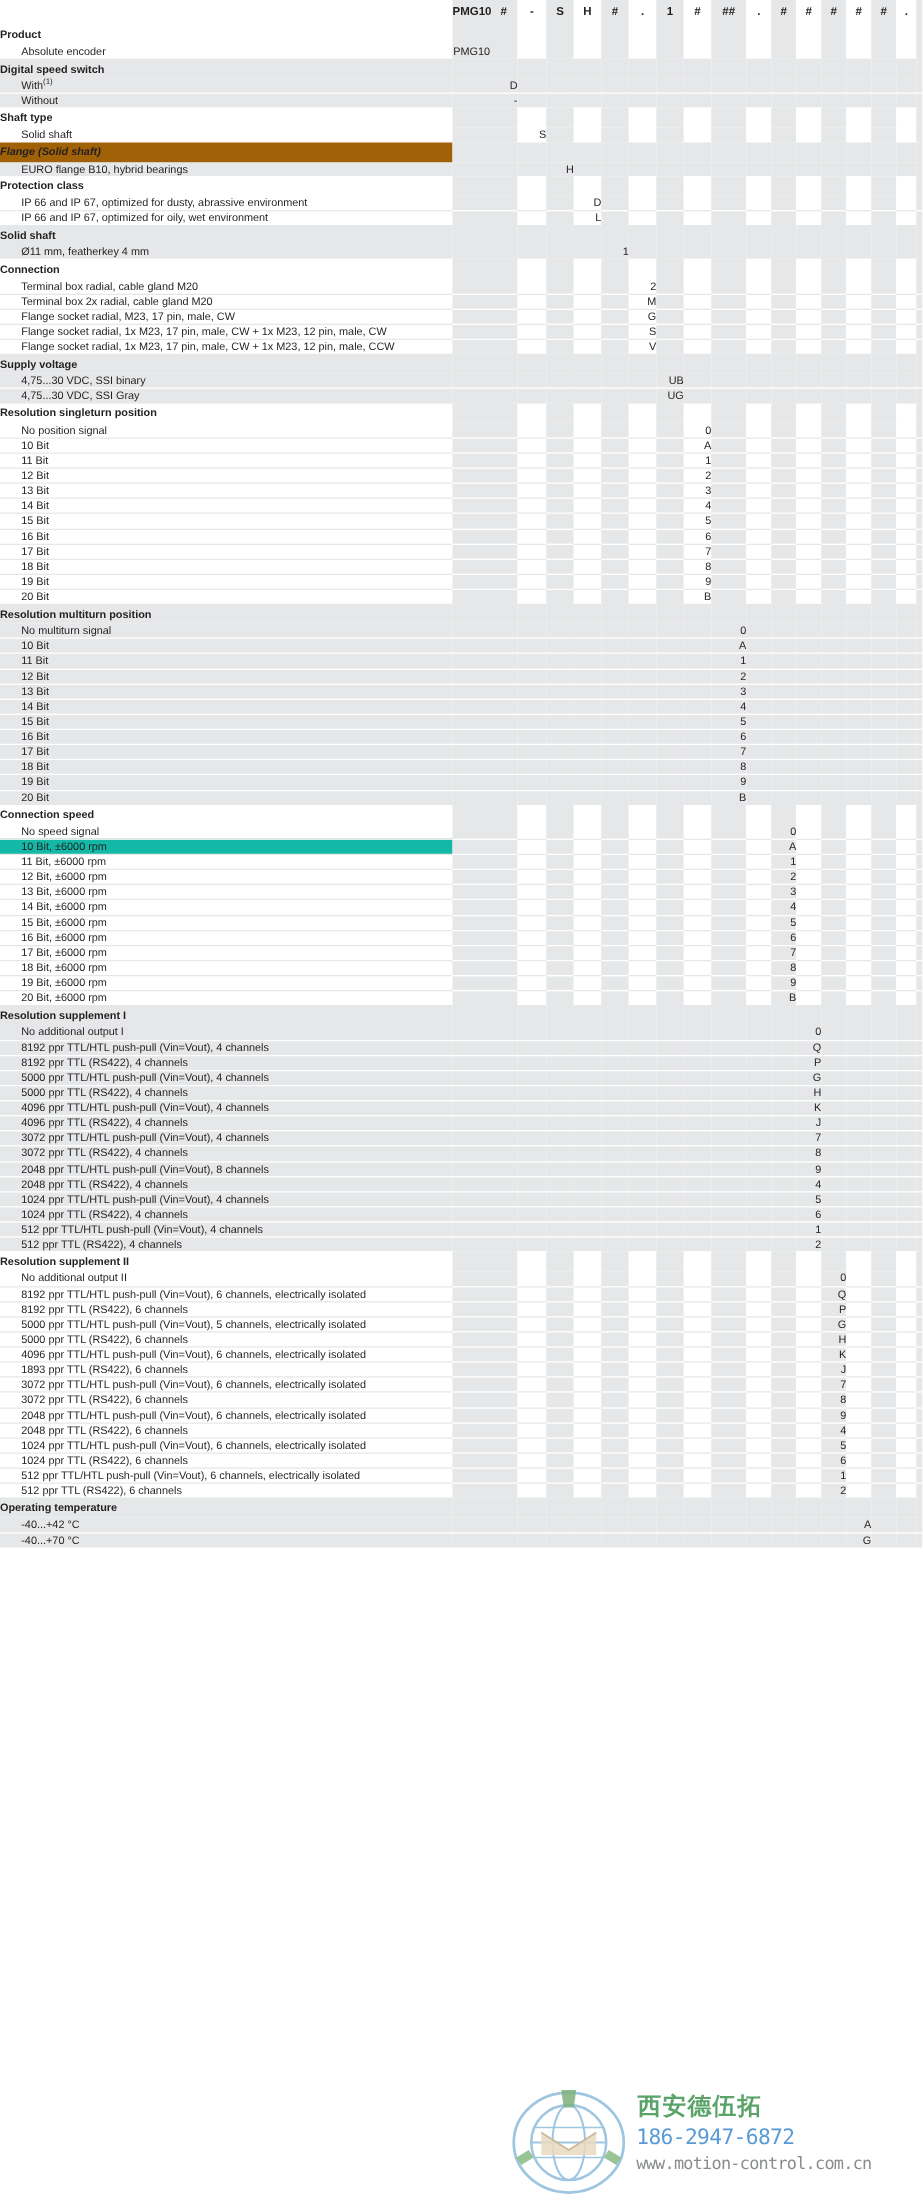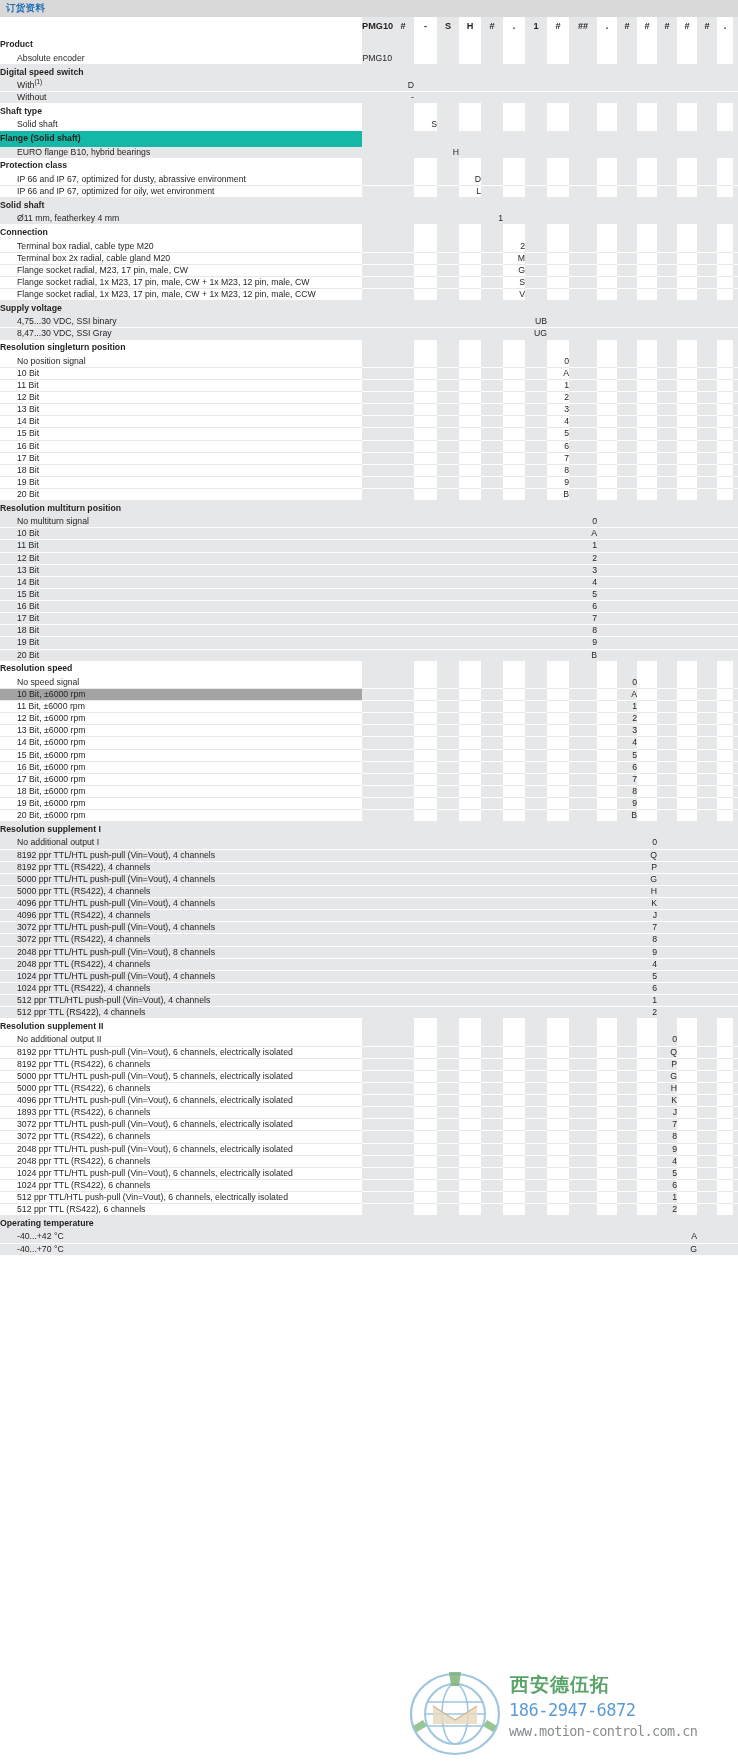--- a/index.html
+++ b/index.html
@@ -117,23 +117,20 @@
     letter-spacing: -0.6px;
     white-space: nowrap;
   }
   .wm-logo { position: absolute; left: 0px; top: 4px; }
 </style>
 </head>
 <body>
 
 <div id="page">
 
-  <div class="titlebar">
-    <span class="t">订货资料</span>
-  </div>
 
   <table class="spec">
     <colgroup id="cg">
         <col style="width: 362px;">
         <col style="width: 30px;">
         <col style="width: 22px;">
         <col style="width: 23px;">
         <col style="width: 22px;">
         <col style="width: 22px;">
         <col style="width: 22px;">
@@ -313,21 +310,21 @@
           <td class="code" style="background: rgb(255, 255, 255);"></td>
           <td class="code" style="background: rgb(230, 231, 232);"></td>
           <td class="code" style="background: rgb(255, 255, 255);"></td>
           <td class="code" style="background: rgb(230, 231, 232);"></td>
           <td class="code" style="background: rgb(255, 255, 255);"></td>
           <td class="code" style="background: rgb(230, 231, 232);"></td>
           <td class="code" style="background: rgb(255, 255, 255);"></td>
           <td class="code" style="background: rgb(230, 231, 232);"></td>
         </tr>
         <tr class="group">
-          <td class="desc" style="background: #14b8a6;">Flange (Solid shaft)</td>
+          <td class="desc" style="background: #a16207; font-style: italic;">Flange (Solid shaft)</td>
           <td class="code" style="background: rgb(230, 231, 232);"></td>
           <td class="code" style="background: rgb(230, 231, 232);"></td>
           <td class="code" style="background: rgb(230, 231, 232);"></td>
           <td class="code" style="background: rgb(230, 231, 232);"></td>
           <td class="code" style="background: rgb(230, 231, 232);"></td>
           <td class="code" style="background: rgb(230, 231, 232);"></td>
           <td class="code" style="background: rgb(230, 231, 232);"></td>
           <td class="code" style="background: rgb(230, 231, 232);"></td>
           <td class="code" style="background: rgb(230, 231, 232);"></td>
           <td class="code" style="background: rgb(230, 231, 232);"></td>
@@ -481,21 +478,21 @@
           <td class="code" style="background: rgb(255, 255, 255);"></td>
           <td class="code" style="background: rgb(230, 231, 232);"></td>
           <td class="code" style="background: rgb(255, 255, 255);"></td>
           <td class="code" style="background: rgb(230, 231, 232);"></td>
           <td class="code" style="background: rgb(255, 255, 255);"></td>
           <td class="code" style="background: rgb(230, 231, 232);"></td>
           <td class="code" style="background: rgb(255, 255, 255);"></td>
           <td class="code" style="background: rgb(230, 231, 232);"></td>
         </tr>
         <tr class="item">
-          <td class="desc lvl1" style="background: rgb(255, 255, 255); border-bottom: 1px solid rgb(230, 231, 232);"><span>Terminal box radial, cable type M20</span></td>
+          <td class="desc lvl1" style="background: rgb(255, 255, 255); border-bottom: 1px solid rgb(230, 231, 232);"><span>Terminal box radial, cable gland M20</span></td>
           <td class="code" style="background: rgb(230, 231, 232); border-bottom: 1px solid rgb(255, 255, 255);"></td>
           <td class="code" style="background: rgb(230, 231, 232); border-bottom: 1px solid rgb(255, 255, 255);"></td>
           <td class="code" style="background: rgb(255, 255, 255); border-bottom: 1px solid rgb(230, 231, 232);"></td>
           <td class="code" style="background: rgb(230, 231, 232); border-bottom: 1px solid rgb(255, 255, 255);"></td>
           <td class="code" style="background: rgb(255, 255, 255); border-bottom: 1px solid rgb(230, 231, 232);"></td>
           <td class="code" style="background: rgb(230, 231, 232); border-bottom: 1px solid rgb(255, 255, 255);"></td>
           <td class="code" style="background: rgb(255, 255, 255); border-bottom: 1px solid rgb(230, 231, 232);">2</td>
           <td class="code" style="background: rgb(230, 231, 232); border-bottom: 1px solid rgb(255, 255, 255);"></td>
           <td class="code" style="background: rgb(255, 255, 255); border-bottom: 1px solid rgb(230, 231, 232);"></td>
           <td class="code" style="background: rgb(230, 231, 232); border-bottom: 1px solid rgb(255, 255, 255);"></td>
@@ -628,21 +625,21 @@
           <td class="code" style="background: rgb(230, 231, 232); border-bottom: 1px solid rgb(255, 255, 255);"></td>
           <td class="code" style="background: rgb(230, 231, 232); border-bottom: 1px solid rgb(255, 255, 255);"></td>
           <td class="code" style="background: rgb(230, 231, 232); border-bottom: 1px solid rgb(255, 255, 255);"></td>
           <td class="code" style="background: rgb(230, 231, 232); border-bottom: 1px solid rgb(255, 255, 255);"></td>
           <td class="code" style="background: rgb(230, 231, 232); border-bottom: 1px solid rgb(255, 255, 255);"></td>
           <td class="code" style="background: rgb(230, 231, 232); border-bottom: 1px solid rgb(255, 255, 255);"></td>
           <td class="code" style="background: rgb(230, 231, 232); border-bottom: 1px solid rgb(255, 255, 255);"></td>
           <td class="code" style="background: rgb(230, 231, 232); border-bottom: 1px solid rgb(255, 255, 255);"></td>
         </tr>
         <tr class="item">
-          <td class="desc lvl1" style="background: rgb(230, 231, 232);"><span>8,47...30 VDC, SSI Gray</span></td>
+          <td class="desc lvl1" style="background: rgb(230, 231, 232);"><span>4,75...30 VDC, SSI Gray</span></td>
           <td class="code" style="background: rgb(230, 231, 232);"></td>
           <td class="code" style="background: rgb(230, 231, 232);"></td>
           <td class="code" style="background: rgb(230, 231, 232);"></td>
           <td class="code" style="background: rgb(230, 231, 232);"></td>
           <td class="code" style="background: rgb(230, 231, 232);"></td>
           <td class="code" style="background: rgb(230, 231, 232);"></td>
           <td class="code" style="background: rgb(230, 231, 232);"></td>
           <td class="code" style="background: rgb(230, 231, 232);">UG</td>
           <td class="code" style="background: rgb(230, 231, 232);"></td>
           <td class="code" style="background: rgb(230, 231, 232);"></td>
@@ -1195,21 +1192,21 @@
           <td class="code" style="background: rgb(230, 231, 232);"></td>
           <td class="code" style="background: rgb(230, 231, 232);"></td>
           <td class="code" style="background: rgb(230, 231, 232);"></td>
           <td class="code" style="background: rgb(230, 231, 232);"></td>
           <td class="code" style="background: rgb(230, 231, 232);"></td>
           <td class="code" style="background: rgb(230, 231, 232);"></td>
           <td class="code" style="background: rgb(230, 231, 232);"></td>
           <td class="code" style="background: rgb(230, 231, 232);"></td>
         </tr>
         <tr class="group">
-          <td class="desc" style="background: rgb(255, 255, 255);">Resolution speed</td>
+          <td class="desc" style="background: rgb(255, 255, 255);">Connection speed</td>
           <td class="code" style="background: rgb(230, 231, 232);"></td>
           <td class="code" style="background: rgb(230, 231, 232);"></td>
           <td class="code" style="background: rgb(255, 255, 255);"></td>
           <td class="code" style="background: rgb(230, 231, 232);"></td>
           <td class="code" style="background: rgb(255, 255, 255);"></td>
           <td class="code" style="background: rgb(230, 231, 232);"></td>
           <td class="code" style="background: rgb(255, 255, 255);"></td>
           <td class="code" style="background: rgb(230, 231, 232);"></td>
           <td class="code" style="background: rgb(255, 255, 255);"></td>
           <td class="code" style="background: rgb(230, 231, 232);"></td>
@@ -1237,21 +1234,21 @@
           <td class="code" style="background: rgb(255, 255, 255); border-bottom: 1px solid rgb(230, 231, 232);"></td>
           <td class="code" style="background: rgb(230, 231, 232); border-bottom: 1px solid rgb(255, 255, 255);">0</td>
           <td class="code" style="background: rgb(255, 255, 255); border-bottom: 1px solid rgb(230, 231, 232);"></td>
           <td class="code" style="background: rgb(230, 231, 232); border-bottom: 1px solid rgb(255, 255, 255);"></td>
           <td class="code" style="background: rgb(255, 255, 255); border-bottom: 1px solid rgb(230, 231, 232);"></td>
           <td class="code" style="background: rgb(230, 231, 232); border-bottom: 1px solid rgb(255, 255, 255);"></td>
           <td class="code" style="background: rgb(255, 255, 255); border-bottom: 1px solid rgb(230, 231, 232);"></td>
           <td class="code" style="background: rgb(230, 231, 232); border-bottom: 1px solid rgb(255, 255, 255);"></td>
         </tr>
         <tr class="item">
-          <td class="desc lvl1" style="background: #a3a3a3; border-bottom: 1px solid rgb(230, 231, 232);"><span>10 Bit, ±6000 rpm</span></td>
+          <td class="desc lvl1" style="background: #14b8a6; border-bottom: 1px solid rgb(230, 231, 232);"><span>10 Bit, ±6000 rpm</span></td>
           <td class="code" style="background: rgb(230, 231, 232); border-bottom: 1px solid rgb(255, 255, 255);"></td>
           <td class="code" style="background: rgb(230, 231, 232); border-bottom: 1px solid rgb(255, 255, 255);"></td>
           <td class="code" style="background: rgb(255, 255, 255); border-bottom: 1px solid rgb(230, 231, 232);"></td>
           <td class="code" style="background: rgb(230, 231, 232); border-bottom: 1px solid rgb(255, 255, 255);"></td>
           <td class="code" style="background: rgb(255, 255, 255); border-bottom: 1px solid rgb(230, 231, 232);"></td>
           <td class="code" style="background: rgb(230, 231, 232); border-bottom: 1px solid rgb(255, 255, 255);"></td>
           <td class="code" style="background: rgb(255, 255, 255); border-bottom: 1px solid rgb(230, 231, 232);"></td>
           <td class="code" style="background: rgb(230, 231, 232); border-bottom: 1px solid rgb(255, 255, 255);"></td>
           <td class="code" style="background: rgb(255, 255, 255); border-bottom: 1px solid rgb(230, 231, 232);"></td>
           <td class="code" style="background: rgb(230, 231, 232); border-bottom: 1px solid rgb(255, 255, 255);"></td>

